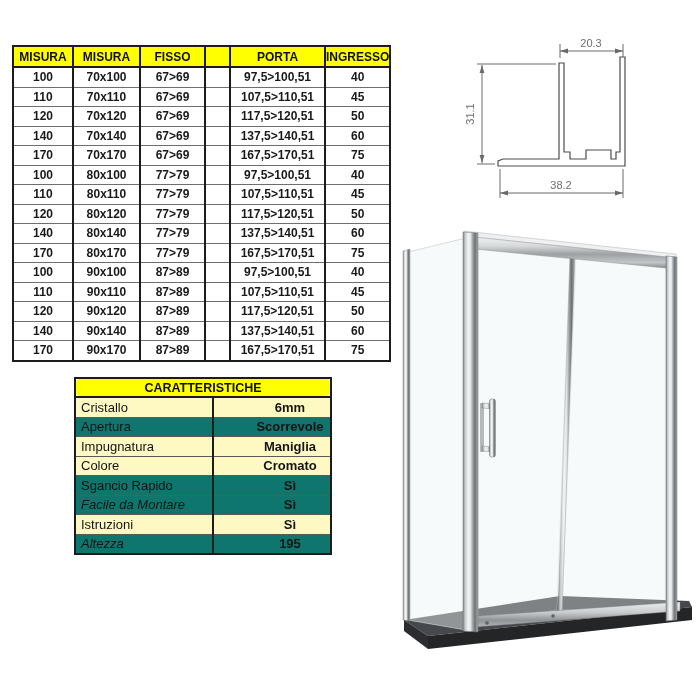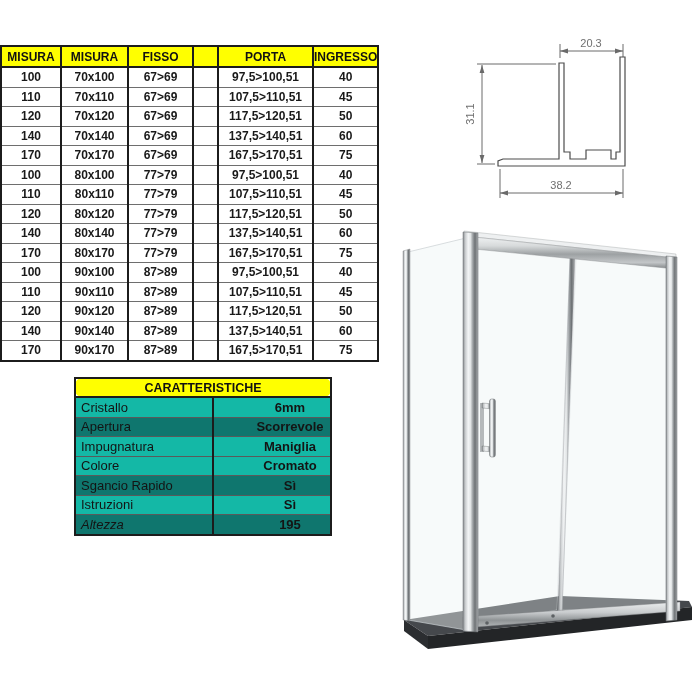--- a/index.html
+++ b/index.html
@@ -3,21 +3,21 @@
 <meta charset="utf-8">
 <style>
   html,body { margin:0; padding:0; background:#ffffff; }
   .canvas {
     position:relative; width:700px; height:700px; background:#ffffff;
     font-family:"Liberation Sans", sans-serif; overflow:hidden;
   }
 
   
   .size-table {
-    position:absolute; left:0; top:45px;
+    position:absolute; left:12px; top:45px;
     border-collapse:collapse; table-layout:fixed;
     border:2px solid #1c1c1c;
   }
   .size-table th {
     background:#ffff00; height:19px; padding:0;
     font-size:12px; font-weight:bold; color:#111;
     text-align:center; border-left:2px solid #1c1c1c;
     border-bottom:2px solid #1c1c1c;
   }
   .size-table td {
@@ -32,21 +32,21 @@
     border-collapse:collapse; table-layout:fixed;
     border:2px solid #1c1c1c;
   }
   .features-table th {
     background:#ffff00; height:17px; padding:0;
     font-size:12.5px; font-weight:bold; color:#111;
     text-align:center; border-bottom:2px solid #1c1c1c;border-radius:7px;
   }
   .features-table td {
     height:18.5px; padding:0; font-size:13px; color:#141414;
-    border-top:1px solid #5a5a5a; background:#14b8a6;
+    border-top:1px solid #5a5a5a; background:#fef9c3;
     white-space:nowrap; overflow:hidden;
   }
   .features-table td.f-label { padding-left:5px; text-align:left; border-right:2px solid #1c1c1c; }
   .features-table td.f-value { font-weight:bold; text-align:center;padding-left:36px; }
   .features-table tr.gray td { background:#0f766e; }
   .features-table td.italic { font-style:italic; }
 
   
   .page-title {
     position:absolute; left:431px; top:6px;
@@ -229,20 +229,24 @@
         <tr>
           <td class="f-label">Impugnatura</td>
           <td class="f-value">Maniglia</td>
         </tr>
         <tr>
           <td class="f-label">Colore</td>
           <td class="f-value">Cromato</td>
         </tr>
         <tr class="gray">
           <td class="f-label">Sgancio Rapido</td>
+          <td class="f-value">Sì</td>
+        </tr>
+        <tr class="gray">
+          <td class="f-label italic">Facile da Montare</td>
           <td class="f-value">Sì</td>
         </tr>
         <tr>
           <td class="f-label">Istruzioni</td>
           <td class="f-value">Sì</td>
         </tr>
         <tr class="gray">
           <td class="f-label italic">Altezza</td>
           <td class="f-value">195</td>
         </tr>

